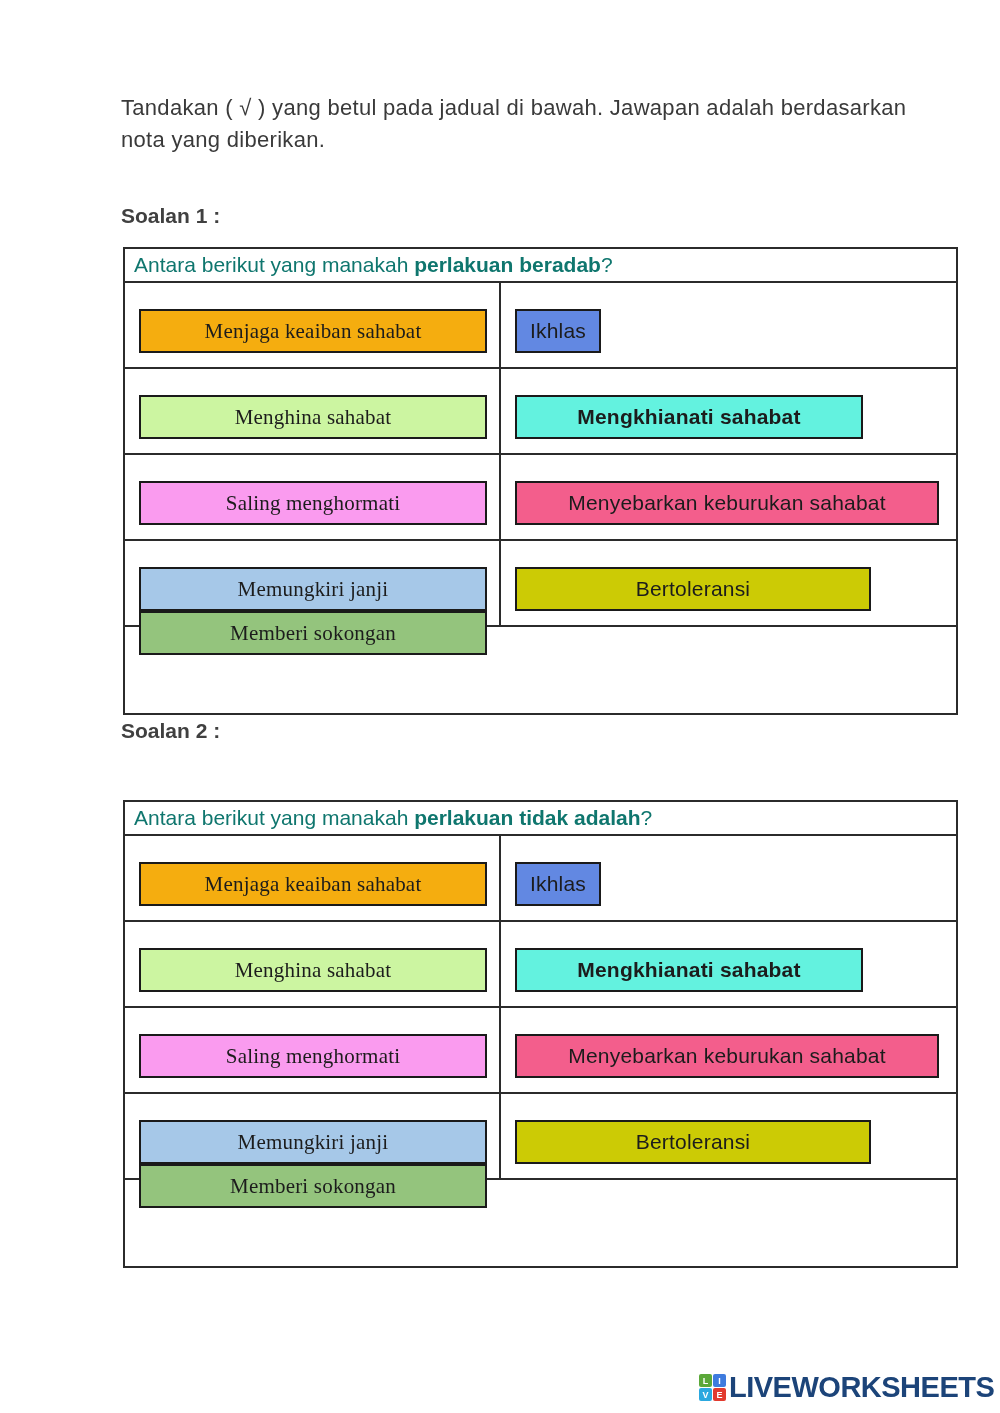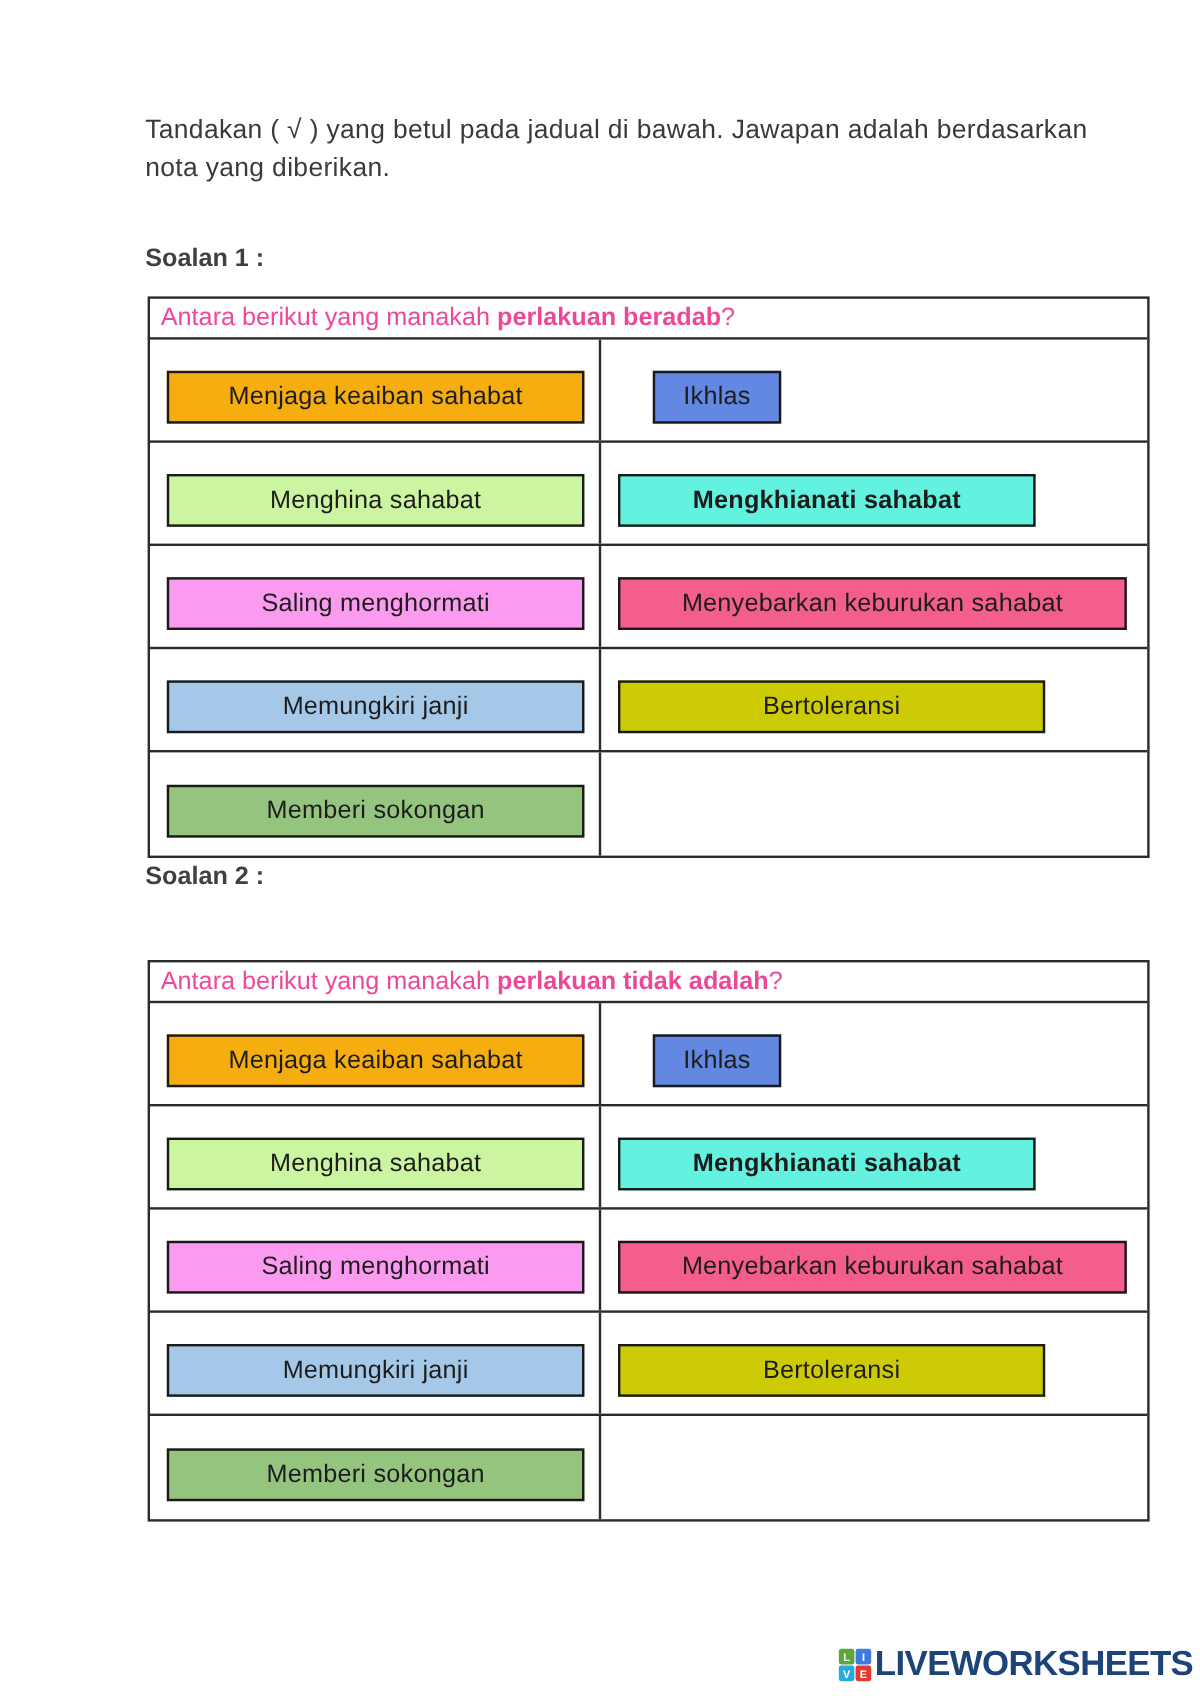--- a/index.html
+++ b/index.html
@@ -24,41 +24,41 @@
 
   .qtable {
     position:absolute; left:123px; width:835px;
     border:2px solid #2b2b2b; background:#fff;
   }
   #q1-table { top:247px; }
   #q2-table { top:800px; }
 
   .qheader {
     height:34px; display:flex; align-items:center;
-    padding-left:9px; font-size:21px; color:#ec4899;
+    padding-left:9px; font-size:21px; color:#0f766e;
     border-bottom:2px solid #2b2b2b; white-space:pre;
   }
   .qheader .bold { font-weight:bold; }
 
   .qrow { display:flex; height:86px; border-bottom:2px solid #2b2b2b; }
-  .qrow:last-child { border-bottom:none; }
+  .qrow:last-child { border-bottom:none;flex-direction:column; }
   .cell { position:relative; }
-  .cell-left  { width:376px; border-right:2px solid #2b2b2b; }
+  .cell-left  { width:376px; border-right:2px solid #2b2b2b;font-family:Liberation Serif, serif; }
   .cell-right { flex:1; }
 
   .box {
     position:absolute; left:14px; top:50%;
     transform:translateY(-50%); margin-top:6px;
     height:44px; border:2px solid #1a1a1a;
     display:flex; align-items:center; justify-content:center;
     font-size:21px; color:#1c1c1c; letter-spacing:.2px;
     cursor:pointer;
   }
   .box-left { width:348px; }
-  .w-s  { width:107px;margin-left:29px; }
+  .w-s  { width:86px; }
   .w-m  { width:348px;font-weight:bold; }
   .w-l  { width:424px; }
   .w-m2 { width:356px; }
 
   .footer {
     position:absolute; left:699px; top:1371px;
     display:flex; align-items:center; gap:3px;
   }
   .logo-grid {
     display:grid; grid-template-columns:13px 13px;

